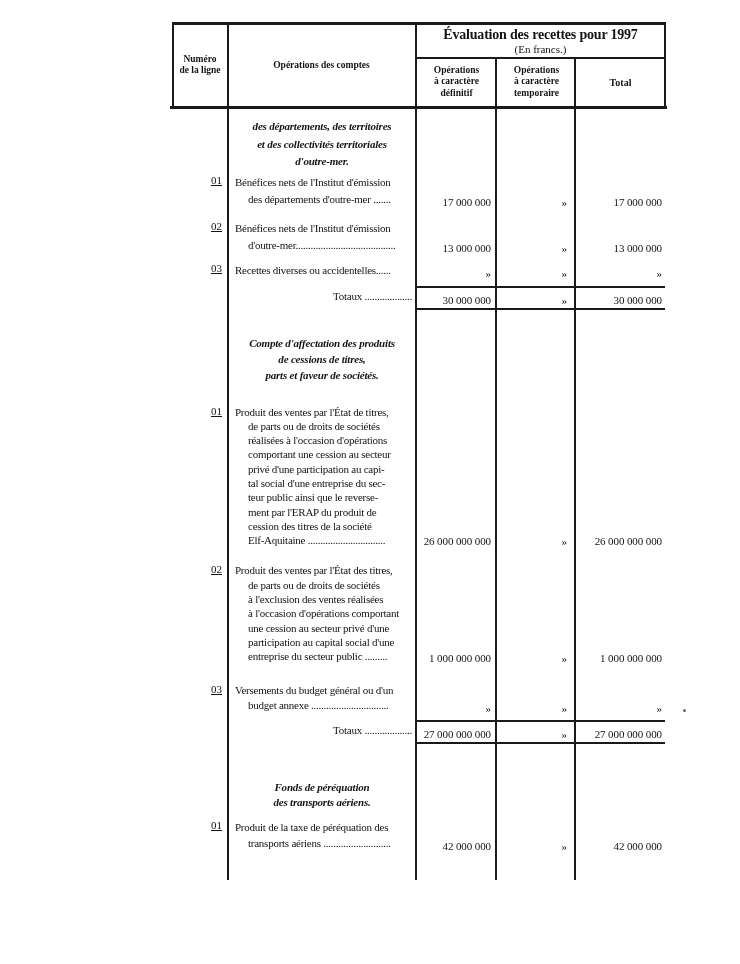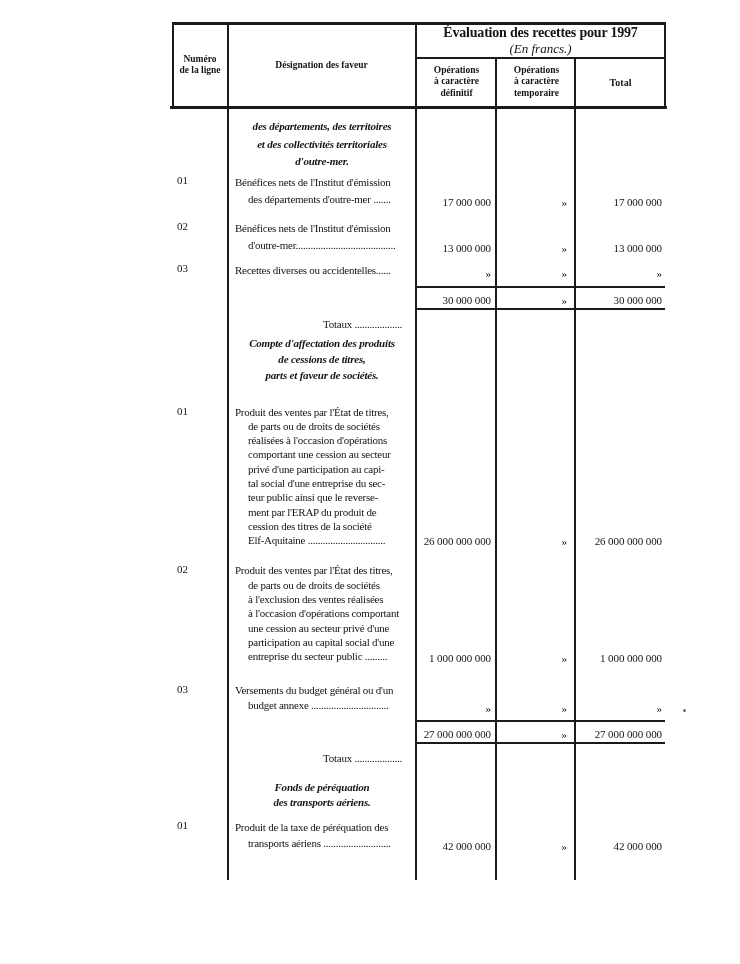--- a/index.html
+++ b/index.html
@@ -21,44 +21,44 @@
   #hl-headbottom{left:170px;top:106px;width:497px;height:3px;}
 
   
   .thead{position:absolute;left:173px;top:24px;width:492px;height:82px;}
   .hc{position:absolute;display:flex;flex-direction:column;align-items:center;justify-content:center;
       text-align:center;font-weight:700;}
   .hc-num{left:0;top:0;width:54px;height:82px;font-size:9.5px;line-height:11px;}
   .hc-desig{left:54px;top:0;width:189px;height:82px;font-size:9.5px;}
   .hc-eval{left:243px;top:0;width:249px;height:33px;}
   .hc-eval .t1{font-size:14px;font-weight:700;letter-spacing:-0.2px;}
-  .hc-eval .t2{font-size:13px;font-weight:400;font-style:italic;}
+  .hc-eval .t2{font-size:11px;font-weight:400;}
   .hc-def{left:243px;top:34px;width:81px;height:48px;font-size:9.5px;line-height:11.5px;}
   .hc-temp{left:324px;top:34px;width:79px;height:48px;font-size:9.5px;line-height:11.5px;}
   .hc-total{left:403px;top:34px;width:89px;height:48px;font-size:10px;}
 
   
   .tbody{position:absolute;left:173px;top:110px;width:492px;font-size:11px;}
   .sec-title{position:relative;margin-left:55px;width:188px;text-align:center;
       font-style:italic;font-weight:600;letter-spacing:-0.2px;}
   .row{position:relative;width:492px;}
-  .row .num{position:absolute;left:4px;top:0;width:55px;text-align:left;}
+  .row .num{position:absolute;left:16px;top:0;width:55px;text-align:center;text-decoration:underline;}
   .row .desig{margin-left:55px;width:188px;box-sizing:border-box;padding-left:7px;padding-right:1px;
       letter-spacing:-0.25px;}
   .desig .dl{white-space:nowrap;}
   .desig .dl.indent{padding-left:13px;}
   .val{position:absolute;bottom:0;text-align:right;white-space:nowrap;letter-spacing:-0.1px;}
   .val-def{left:243px;width:75px;}
   .val-temp{left:324px;width:70px;}
   .val-total{left:403px;width:86px;}
   .totals{position:relative;height:24px;width:492px;}
   .totals .tbox{position:absolute;left:243px;right:0;top:0;bottom:0;
       border-top:2px solid #1a1a1a;border-bottom:2px solid #1a1a1a;}
-  .totals .tlabel{position:absolute;left:55px;width:186px;box-sizing:border-box;padding-right:12px;
-      text-align:right;top:4px;letter-spacing:-0.25px;margin-top:28px;}
+  .totals .tlabel{position:absolute;left:55px;width:186px;box-sizing:border-box;padding-right:2px;
+      text-align:right;top:4px;letter-spacing:-0.25px;}
   .totals .val{bottom:4px;}
   .speck{position:absolute;left:683px;top:709px;width:3px;height:3px;background:#6a6a6a;border-radius:50%;}
 </style>
 </head>
 <body>
 
 <div class="page">
 
   <div class="vl" id="vl-left"></div>
   <div class="vl" id="vl-num"></div>
@@ -69,21 +69,21 @@
   <div class="hl" id="hl-top"></div>
   <div class="hl" id="hl-eval"></div>
   <div class="hl" id="hl-headbottom"></div>
 
   <div class="thead">
     <div class="hc hc-num">
       <span>Numéro</span>
       <span>de la ligne</span>
     </div>
     <div class="hc hc-desig">
-      <span>Désignation des faveur</span>
+      <span>Opérations des comptes</span>
     </div>
     <div class="hc hc-eval">
       <span class="t1">Évaluation des recettes pour 1997</span>
       <span class="t2">(En francs.)</span>
     </div>
     <div class="hc hc-def">
       <span>Opérations</span>
       <span>à caractère</span>
       <span>définitif</span>
     </div>

